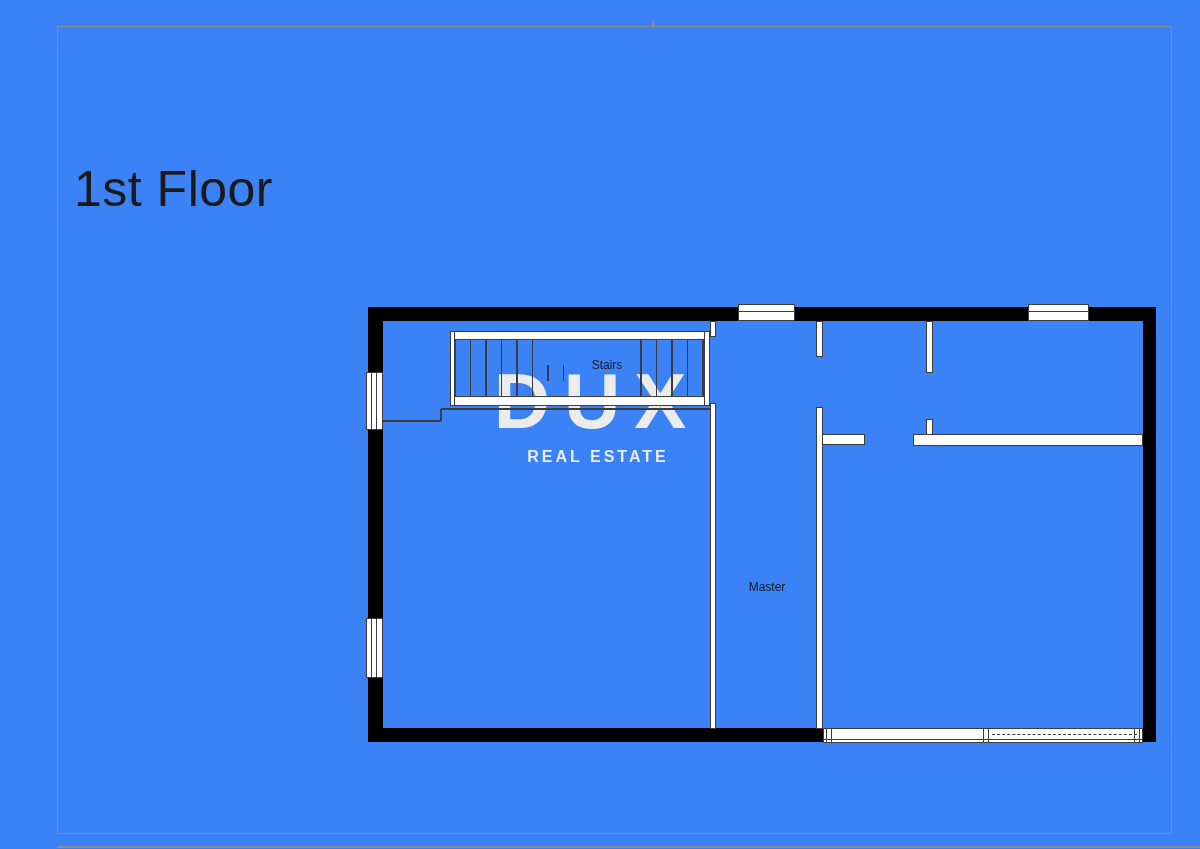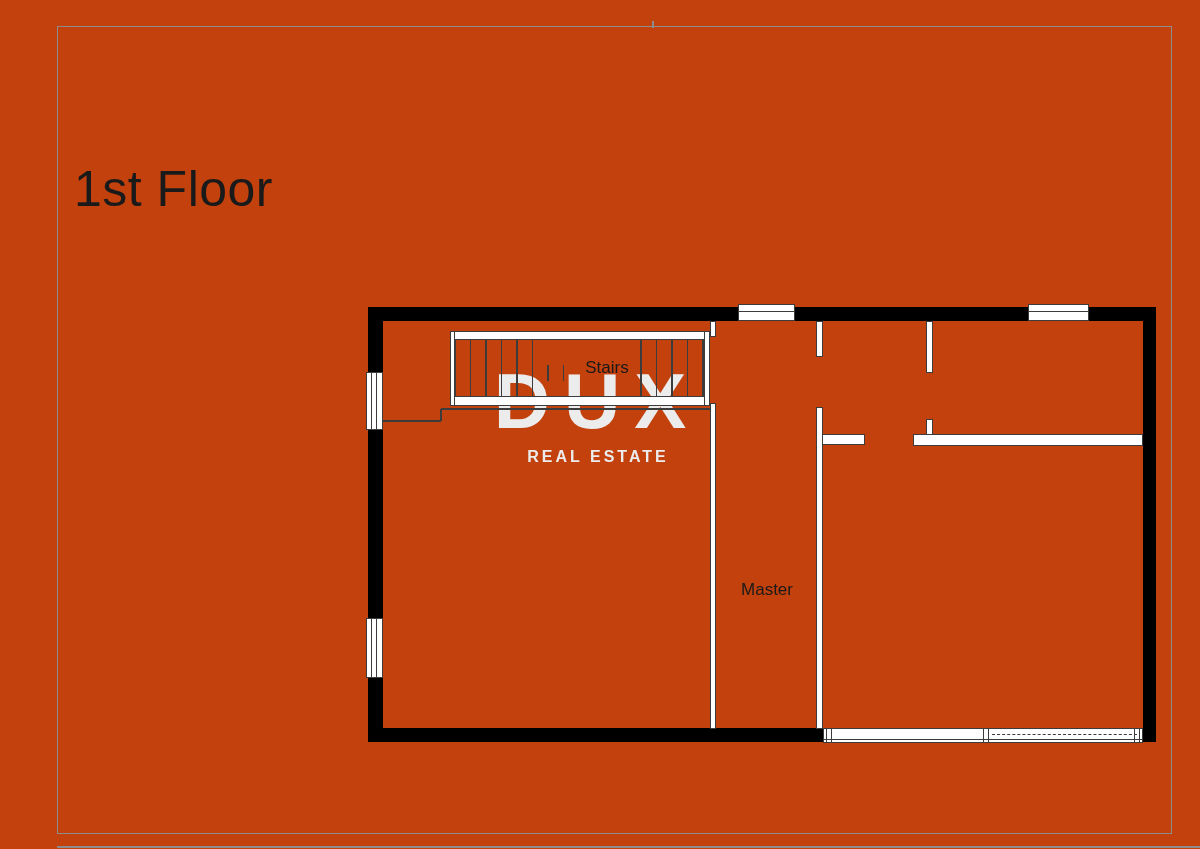--- a/index.html
+++ b/index.html
@@ -1,17 +1,17 @@
 <!DOCTYPE html>
 <html style="--wall: #000000; --line: #3c3c3c; --border: #8c8c8c; --watermark: #ececec; --text: #1a1a1a;"><head>
 <meta charset="utf-8">
 <style>
   html,body { margin:0; padding:0; background:#ffffff; }
   .page {
-    position:relative; width:1200px; height:849px; background:#c2410c;
+    position:relative; width:1200px; height:849px; background:#3b82f6;
     font-family:"Liberation Sans", sans-serif; overflow:hidden;
     color:var(--text,#1a1a1a);
   }
   .abs { position:absolute; }
   .page-border {
     position:absolute; left:57px; top:26px; width:1115px; height:808px;
     border:1.5px solid var(--border,#8c8c8c); box-sizing:border-box;
   }
   .border-tick { position:absolute; left:652px; top:21px; width:2px; height:7px; background:var(--border,#8c8c8c); }
   .bottom-page-line { position:absolute; left:57px; top:846px; width:1143px; height:1.5px; background:var(--border,#9a9a9a); }
@@ -43,21 +43,21 @@
   .glass {
     position:absolute; background:#fff;
     border:1px solid var(--line,#3c3c3c); box-sizing:border-box;
   }
   .glass-inner { position:absolute; left:0; right:0; bottom:2.5px; height:1px; background:var(--line,#3c3c3c); }
   .glass-div { position:absolute; top:0; bottom:0; width:4px; border-left:1px solid var(--line,#3c3c3c); border-right:1px solid var(--line,#3c3c3c); }
   .glass-dash { position:absolute; top:4.5px; border-top:1.6px dashed var(--line,#3c3c3c); }
   .glass-cap { position:absolute; top:0; bottom:0; width:4px; border-left:1px solid var(--line,#3c3c3c); border-right:1px solid var(--line,#3c3c3c); }
   
   .label {
-    position:absolute; font-size:17px; color:var(--text,#1a1a1a);
+    position:absolute; font-size:12px; color:var(--text,#1a1a1a);
     text-align:center; white-space:nowrap;
   }
   
   .wm-dux {
     position:absolute; left:447px; top:362px; width:300px; text-align:center;
     font-size:78px; font-weight:700; letter-spacing:14px;
     color:var(--watermark,#ececec); line-height:1;
   }
   .wm-re {
     position:absolute; left:448px; top:448px; width:300px; text-align:center;

